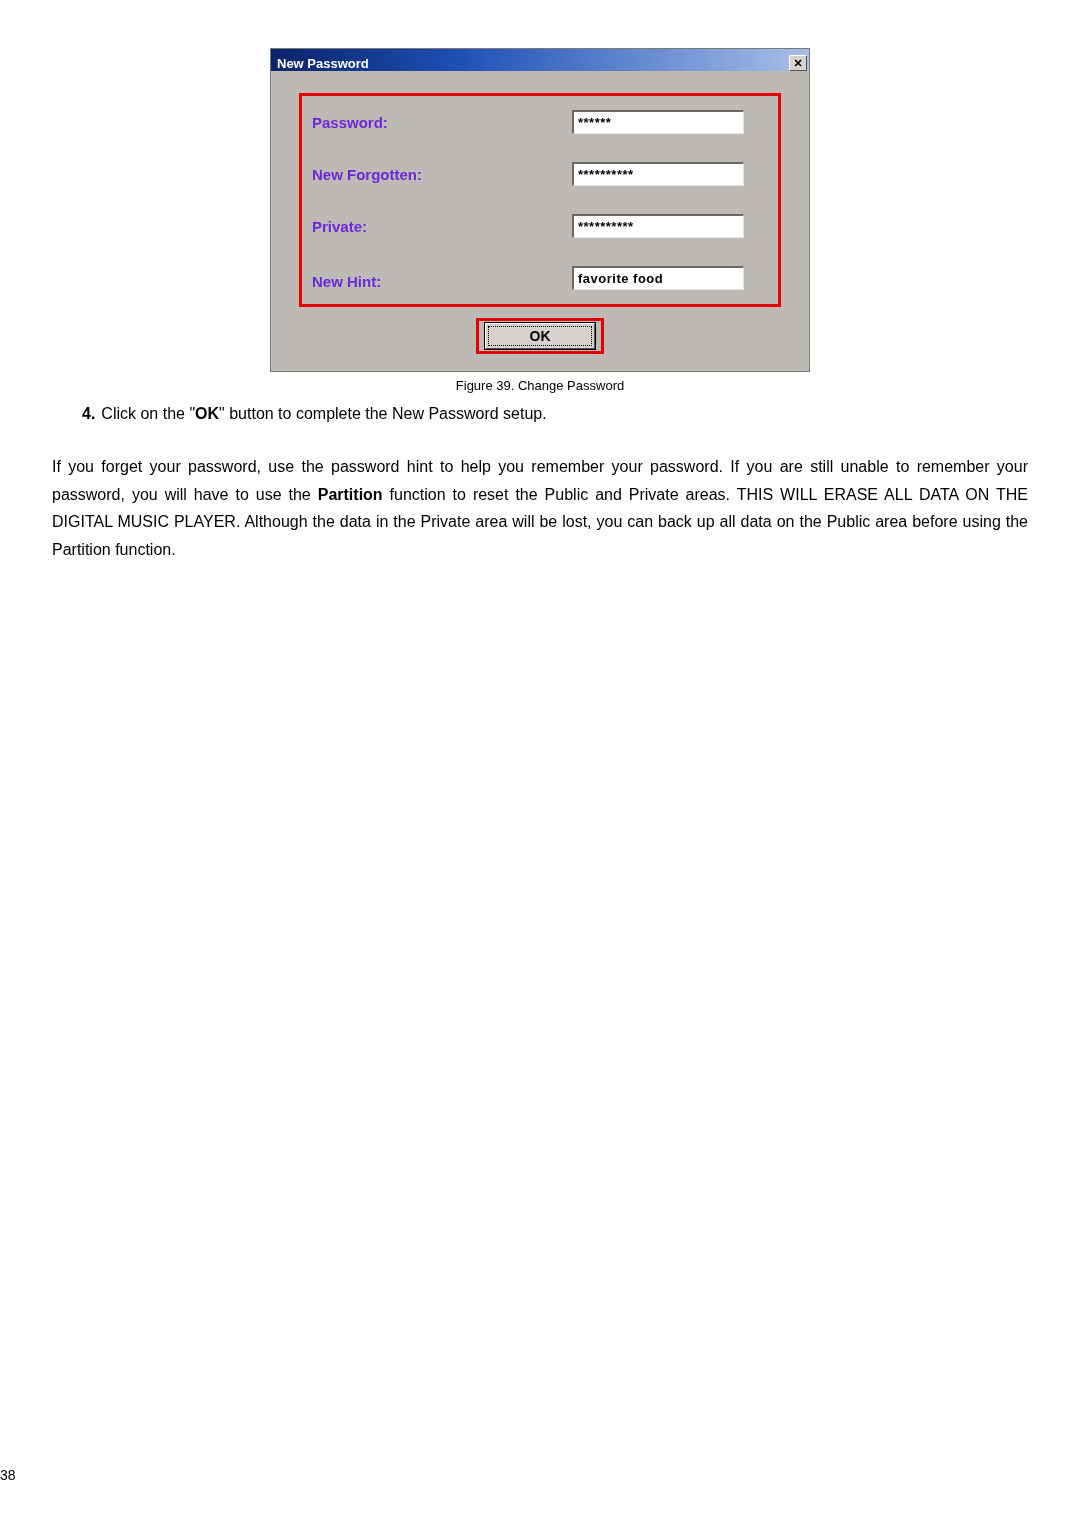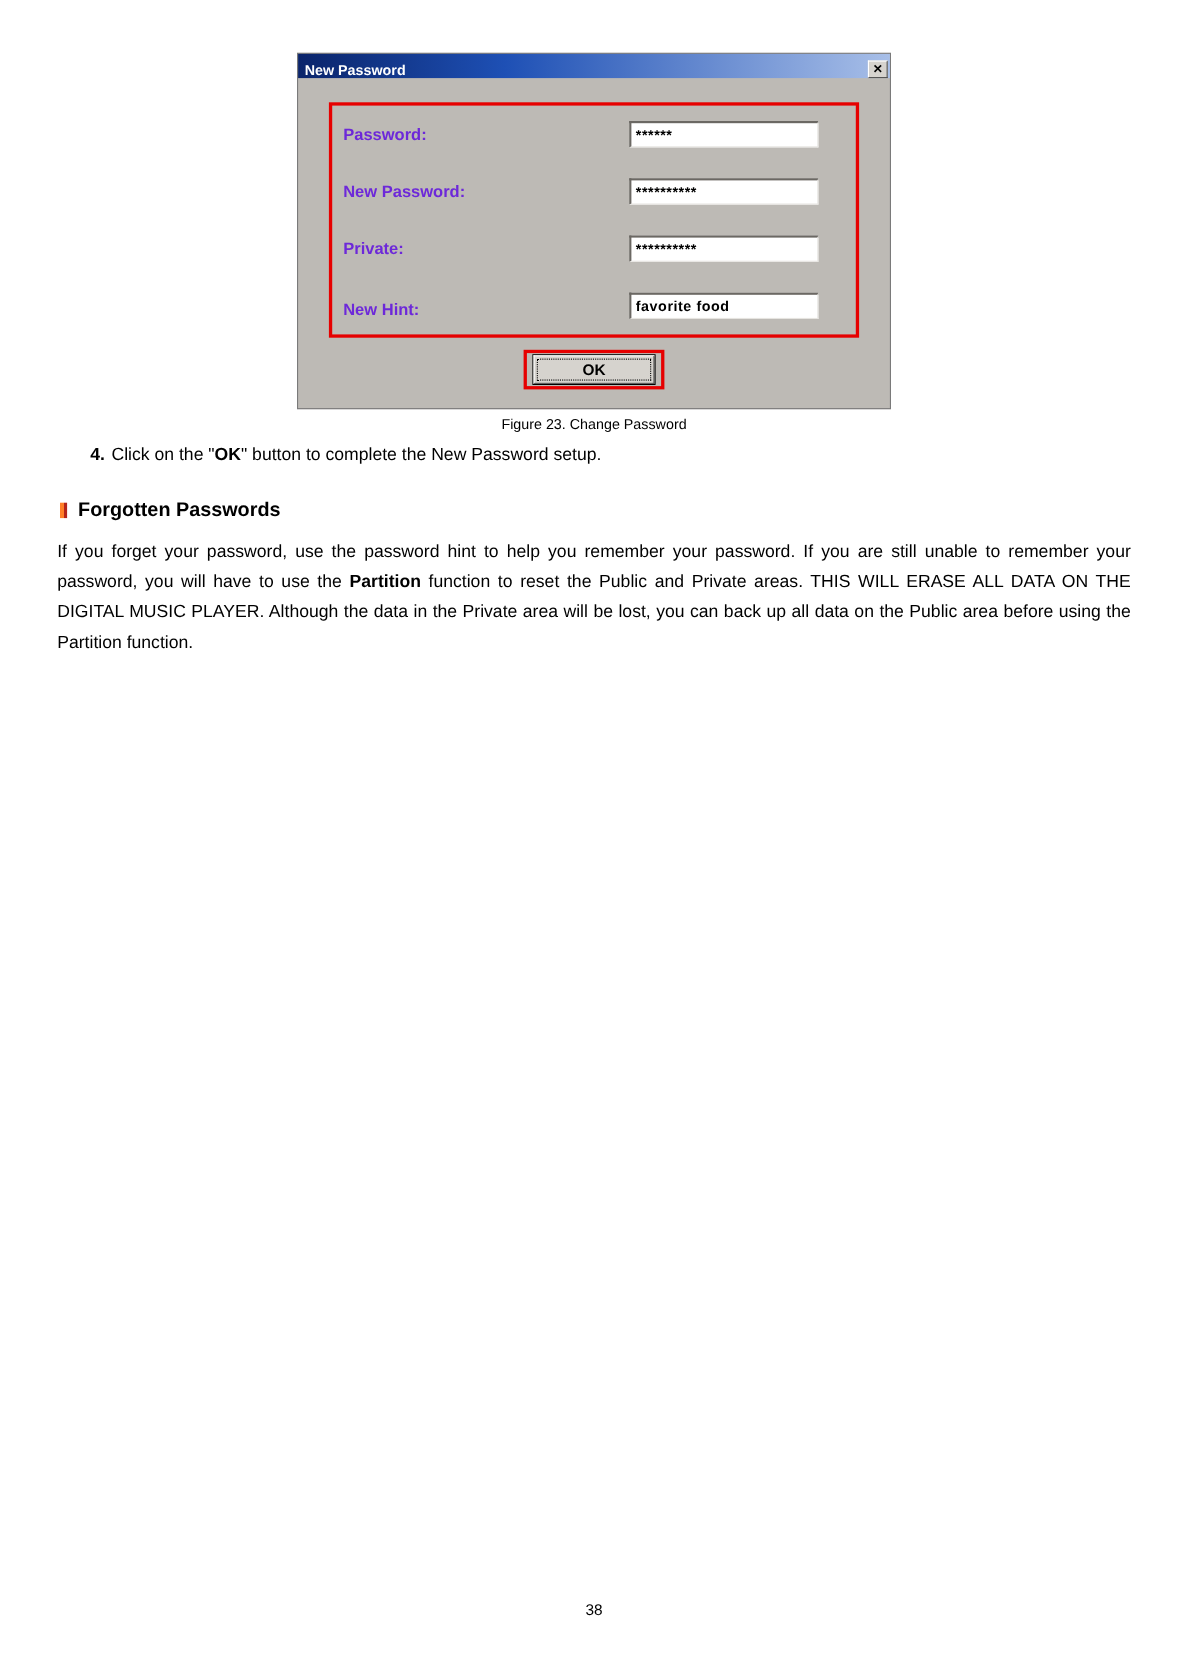--- a/index.html
+++ b/index.html
@@ -150,24 +150,24 @@
     font-size: 18px;
   }
   .body-text {
     font-size: 16px;
     line-height: 1.72;
     text-align: justify;
     margin: 0;
   }
   .body-text .bold { font-weight: bold; }
   .page-num {
-    text-align: center;
+    text-align: left;
     font-size: 14px;
     position: absolute;
-    bottom: 56px;
+    bottom: 44px;
     left: 0;
     right: 0;
   }
   .page { position: relative; min-height: 1527px; }
 </style>
 </head>
 <body>
 
 <div class="page">
 
@@ -177,48 +177,44 @@
         <span class="titlebar-text">New Password</span>
         <div class="close-btn">✕</div>
       </div>
       <div class="dialog-body">
         <div class="red-outline">
           <div class="form-row">
             <div class="form-label">Password:</div>
             <div class="form-input">******</div>
           </div>
           <div class="form-row">
-            <div class="form-label">New Password:</div>
+            <div class="form-label">New Forgotten:</div>
             <div class="form-input">**********</div>
           </div>
           <div class="form-row">
             <div class="form-label">Private:</div>
             <div class="form-input">**********</div>
           </div>
           <div class="form-row">
             <div class="form-label">New Hint:</div>
             <div class="form-input hint">favorite food</div>
           </div>
         </div>
         <div class="ok-row">
           <div class="ok-button">OK</div>
         </div>
       </div>
     </div>
   </div>
 
-  <div class="caption">Figure 23. Change Password</div>
+  <div class="caption">Figure 39. Change Password</div>
 
   <p class="step-line">
     <span class="step-num">4.</span><span>Click on the "</span><span class="step-bold">OK</span><span>" button to complete the New Password setup.</span>
   </p>
 
-  <div class="section-head">
-    <span class="bullet"></span>
-    <span class="section-title">Forgotten Passwords</span>
-  </div>
 
   <p class="body-text">
     <span>If you forget your password, use the password hint to help you remember your password. If you are still unable to remember your password, you will have to use the </span><span class="bold">Partition</span><span> function to reset the Public and Private areas. THIS WILL ERASE ALL DATA ON THE DIGITAL MUSIC PLAYER. Although the data in the Private area will be lost, you can back up all data on the Public area before using the Partition function.</span>
   </p>
 
   <div class="page-num">38</div>
 </div>
 
 </body></html>

